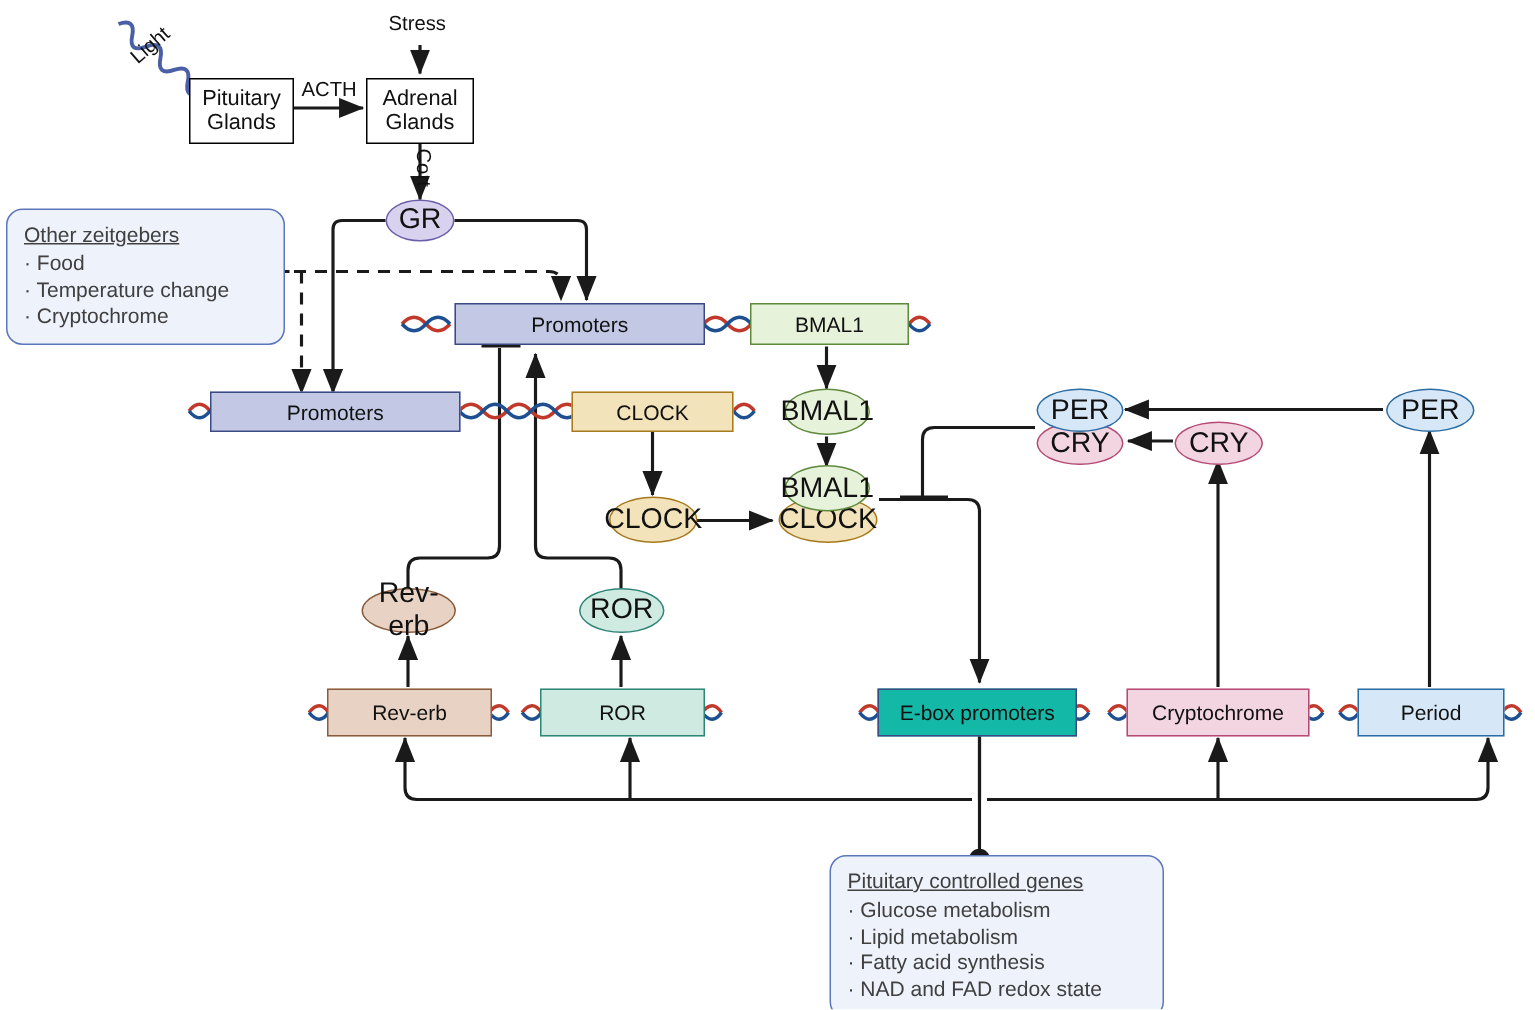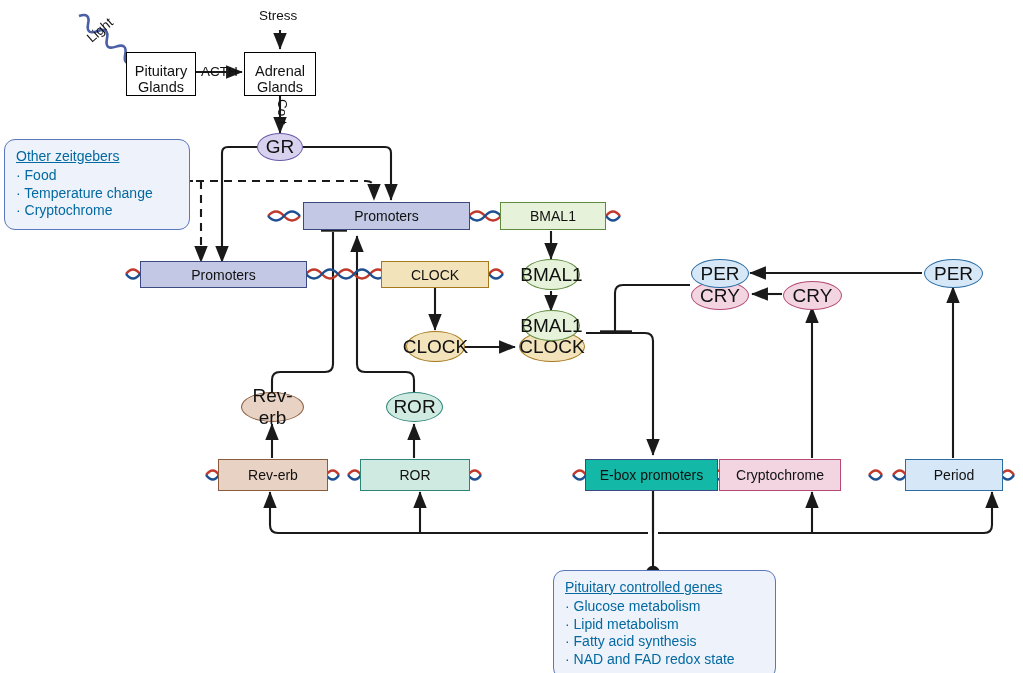--- a/index.html
+++ b/index.html
@@ -3,24 +3,24 @@
 <meta charset="utf-8">
 <style>
   html,body{margin:0;padding:0;background:#ffffff;}
   body{font-family:"Liberation Sans","DejaVu Sans",sans-serif;}
   #canvas{position:relative;width:1023px;height:673px;background:#fff;overflow:hidden;}
   svg.layer{position:absolute;left:0;top:0;width:1023px;height:673px;}
 
   .node{position:absolute;box-sizing:border-box;display:flex;align-items:center;
         justify-content:center;text-align:center;color:#111;}
   .gene{border-width:1.6px;border-style:solid;font-size:14px;}
-  .plainbox{background:#fff;border:1.8px solid #000;font-size:14.5px;line-height:1.12;justify-content:flex-end;}
+  .plainbox{background:#fff;border:1.8px solid #000;font-size:14.5px;line-height:1.12;}
   .ellipse{border-radius:50%;border-width:1.6px;border-style:solid;font-size:19px;}
   .roundinfo{border:1.6px solid #5b77ba;background:#eef2fb;border-radius:11px;
-             display:block;text-align:left;padding:8px 10px 9px 11px;font-size:14px;line-height:1.27;color:#0369a1;}
+             display:block;text-align:left;padding:8px 10px 9px 11px;font-size:14px;line-height:1.27;color:#404040;}
   .roundinfo .hd{text-decoration:underline;display:block;margin-bottom:1px;}
   .roundinfo .li{display:block;white-space:nowrap;}
   .lbl{position:absolute;font-size:13.5px;color:#111;white-space:nowrap;}
   .lbl-rot{transform-origin:left top;}
 </style>
 </head>
 <body>
 
 <div id="canvas">
 
@@ -133,21 +133,21 @@
         <path d="M869,475 q7,9 13,0" stroke="#1d4f91"></path>
       <path d="M893,475 q7,-9 13,0" stroke="#c0392b"></path>
         <path d="M893,475 q7,9 13,0" stroke="#1d4f91"></path>
       <path d="M1001,475 q7,-9 13,0" stroke="#c0392b"></path>
         <path d="M1001,475 q7,9 13,0" stroke="#1d4f91"></path>
     </g>
   </svg>
 
   <div class="lbl lbl-rot" style="left:84px;top:34px;transform:rotate(-41deg);">Light</div>
   <div class="lbl" style="left:259px;top:8px;">Stress</div>
-  <div class="lbl" style="left:201px;top:64px;">ACTH</div>
+  <div class="lbl" style="left:201px;top:52px;">ACTH</div>
   <div class="lbl lbl-rot" style="left:290px;top:99px;transform:rotate(90deg);">Cort</div>
 
   <div class="node plainbox" style="left:126px;top:52px;width:70px;height:44px;flex-direction:column;">
     <span>Pituitary</span>
     <span>Glands</span>
   </div>
   <div class="node plainbox" style="left:244px;top:52px;width:72px;height:44px;flex-direction:column;">
     <span>Adrenal</span>
     <span>Glands</span>
   </div>
@@ -185,21 +185,21 @@
   </div>
   <div class="node gene" style="left:218px;top:459px;width:110px;height:32px;background:#e7d2c3;border-color:#8a5c3d;">
     <span>Rev-erb</span>
   </div>
   <div class="node gene" style="left:360px;top:459px;width:110px;height:32px;background:#cfeae1;border-color:#2d8477;">
     <span>ROR</span>
   </div>
   <div class="node gene" style="left:585px;top:459px;width:133px;height:32px;background:#14b8a6;border-color:#3c4a84;">
     <span>E-box promoters</span>
   </div>
-  <div class="node gene" style="left:719px;top:459px;width:122px;height:32px;background:#f2d5e1;border-color:#b54a75;">
+  <div class="node gene" style="left:751px;top:459px;width:122px;height:32px;background:#f2d5e1;border-color:#b54a75;">
     <span>Cryptochrome</span>
   </div>
   <div class="node gene" style="left:905px;top:459px;width:98px;height:32px;background:#d6e7f7;border-color:#2b6ca3;">
     <span>Period</span>
   </div>
 
   <div class="node ellipse" style="left:523px;top:259px;width:57px;height:31px;background:#e6f2d9;border-color:#5f8a3e;">
     <span>BMAL1</span>
   </div>
   <div class="node ellipse" style="left:523px;top:310px;width:57px;height:31px;background:#e6f2d9;border-color:#5f8a3e;z-index:3;">

